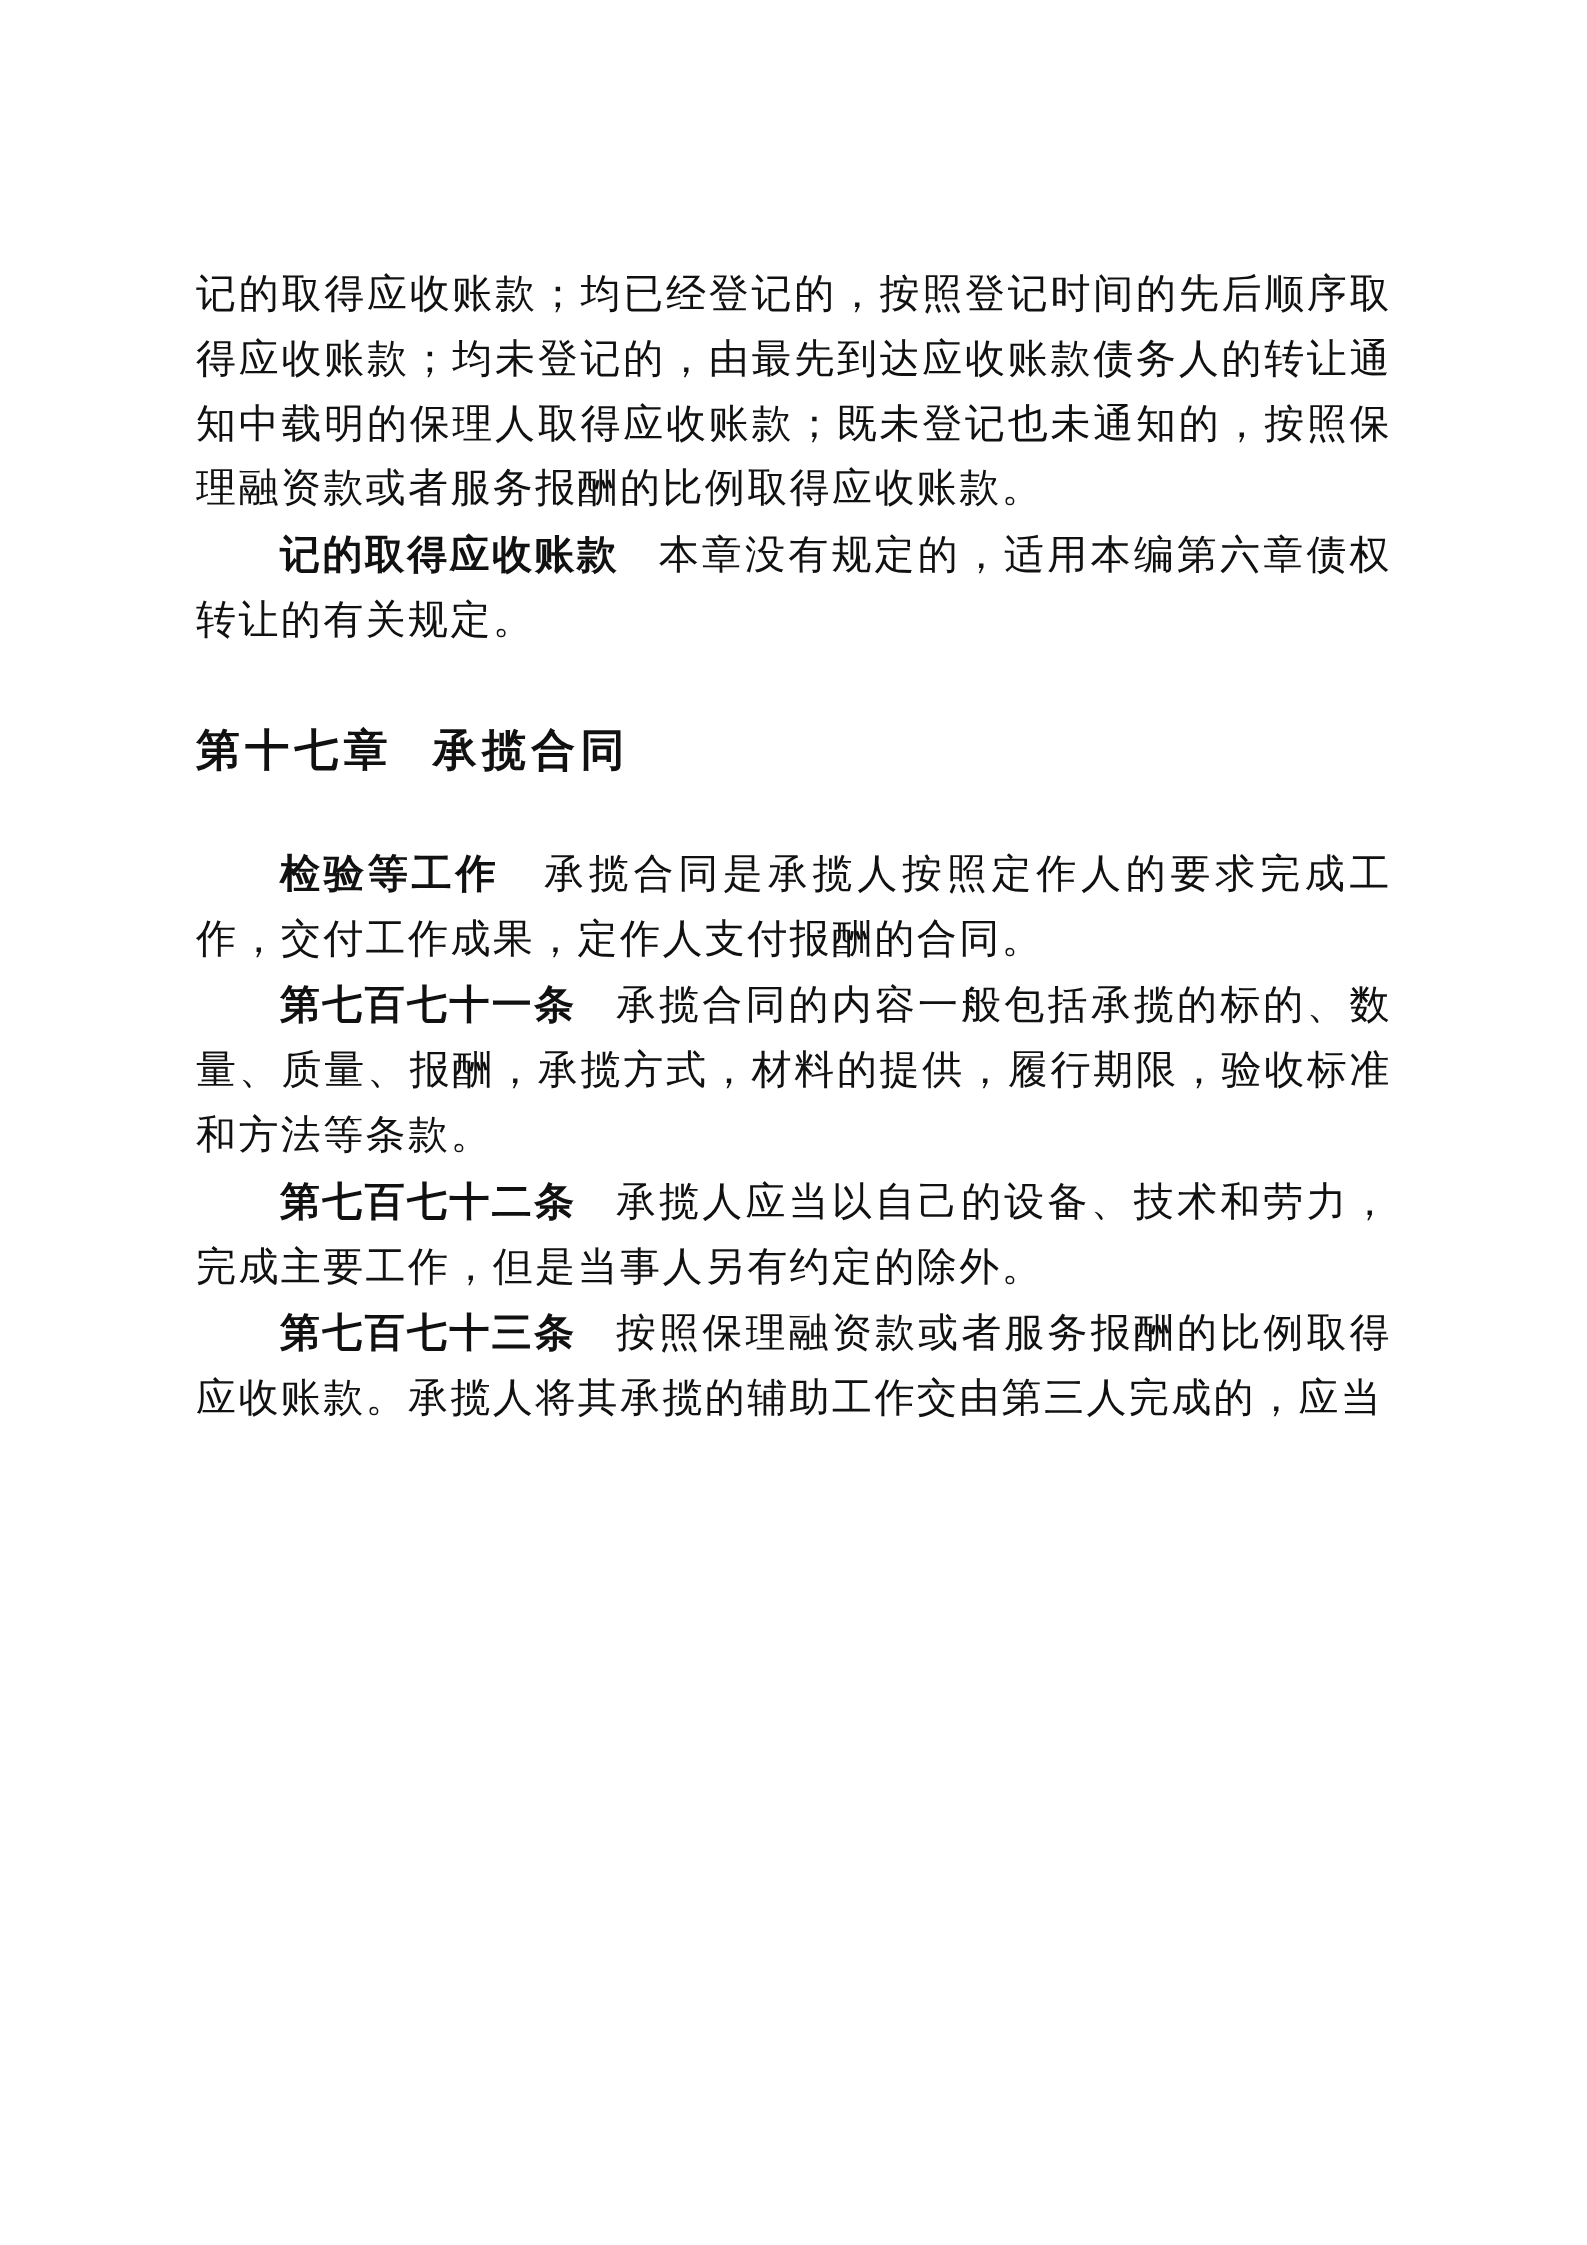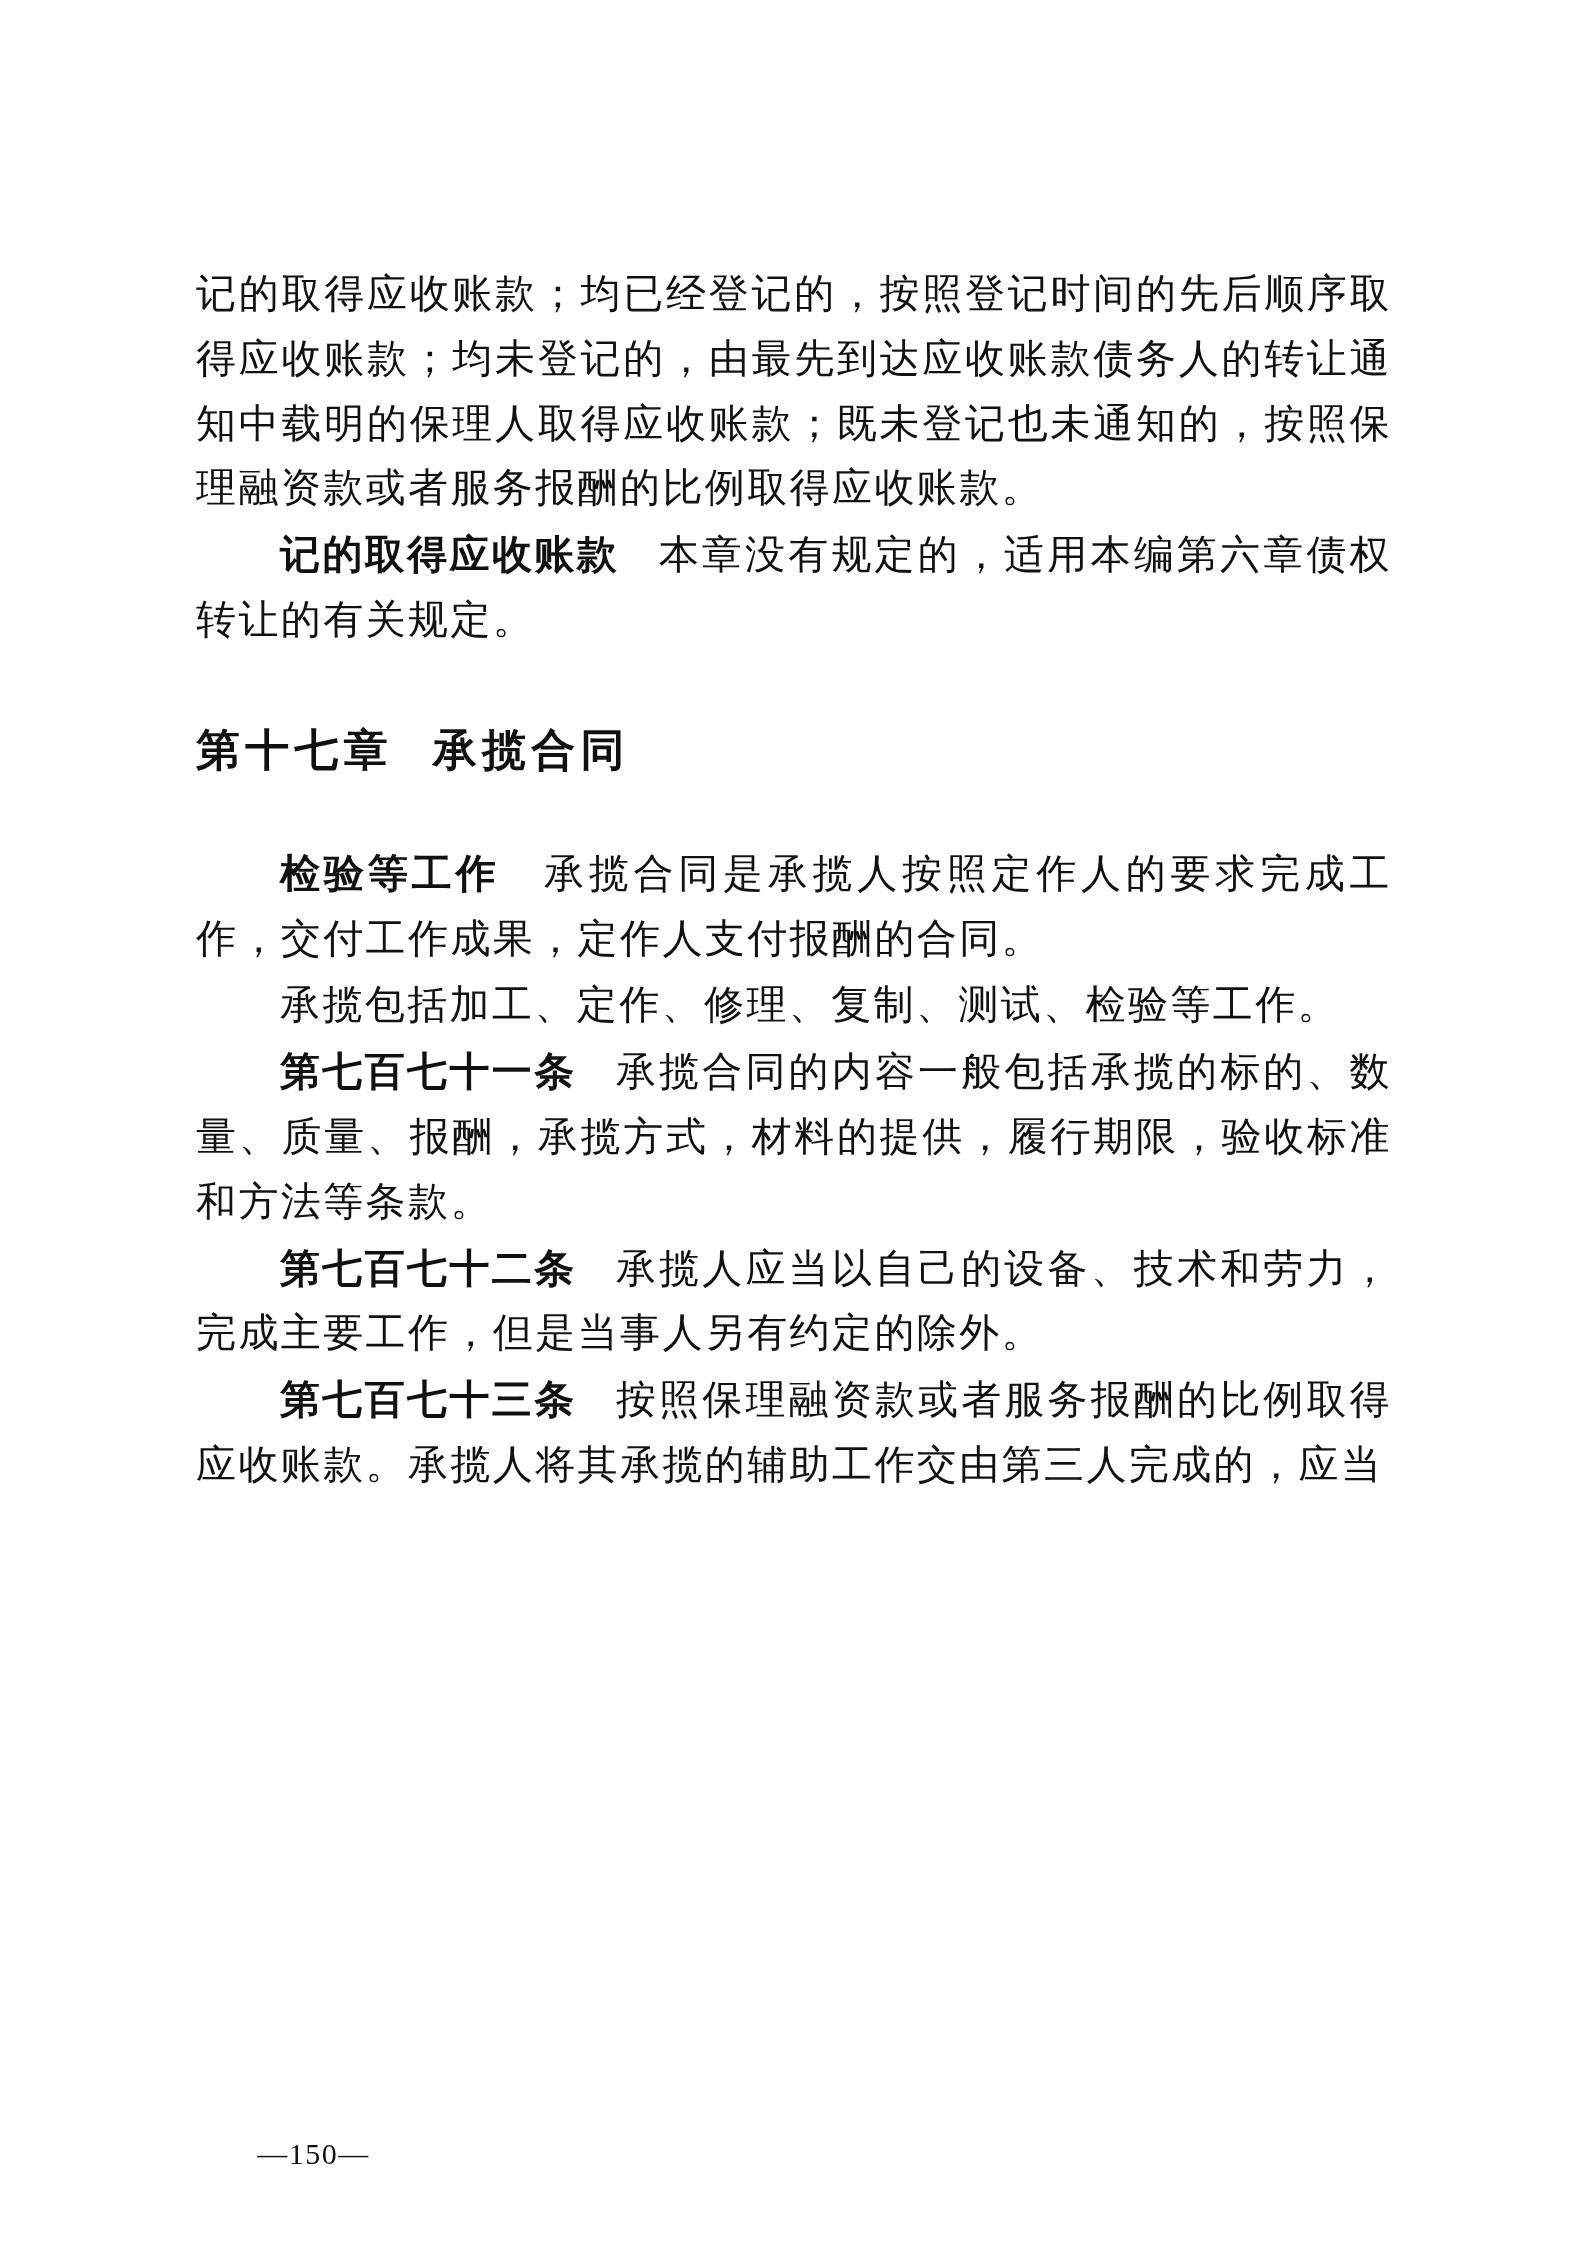--- a/index.html
+++ b/index.html
@@ -75,28 +75,24 @@
   <div class="content">
 
     <p class="para cont">记的取得应收账款；均已经登记的，按照登记时间的先后顺序取得应收账款；均未登记的，由最先到达应收账款债务人的转让通知中载明的保理人取得应收账款；既未登记也未通知的，按照保理融资款或者服务报酬的比例取得应收账款。</p>
 
     <p class="para indent"><span class="art-num">记的取得应收账款</span>&nbsp;&nbsp;&nbsp;<span>本章没有规定的，适用本编第六章债权转让的有关规定。</span></p>
 
     <h2 class="chapter-title"><span>第十七章</span><span class="sep"></span><span>承揽合同</span></h2>
 
     <p class="para indent"><span class="art-num">检验等工作</span>&nbsp;&nbsp;&nbsp;<span>承揽合同是承揽人按照定作人的要求完成工作，交付工作成果，定作人支付报酬的合同。</span></p>
 
-    <p class="para indent"><span>承揽包括加工、定作、修理、复制、测试、检验等工作。</span></p>
 
     <p class="para indent"><span class="art-num">第七百七十一条</span>&nbsp;&nbsp;&nbsp;<span>承揽合同的内容一般包括承揽的标的、数量、质量、报酬，承揽方式，材料的提供，履行期限，验收标准和方法等条款。</span></p>
 
     <p class="para indent"><span class="art-num">第七百七十二条</span>&nbsp;&nbsp;&nbsp;<span>承揽人应当以自己的设备、技术和劳力，完成主要工作，但是当事人另有约定的除外。</span></p>
 
 
     <p class="para indent"><span class="art-num">第七百七十三条</span>&nbsp;&nbsp;&nbsp;<span>按照保理融资款或者服务报酬的比例取得应收账款。承揽人将其承揽的辅助工作交由第三人完成的，应当</span></p>
 
   </div>
 
-  <div class="footer">
-    <span class="footer-inner">—150—</span>
-  </div>
 
 </div>
 
 </body></html>

